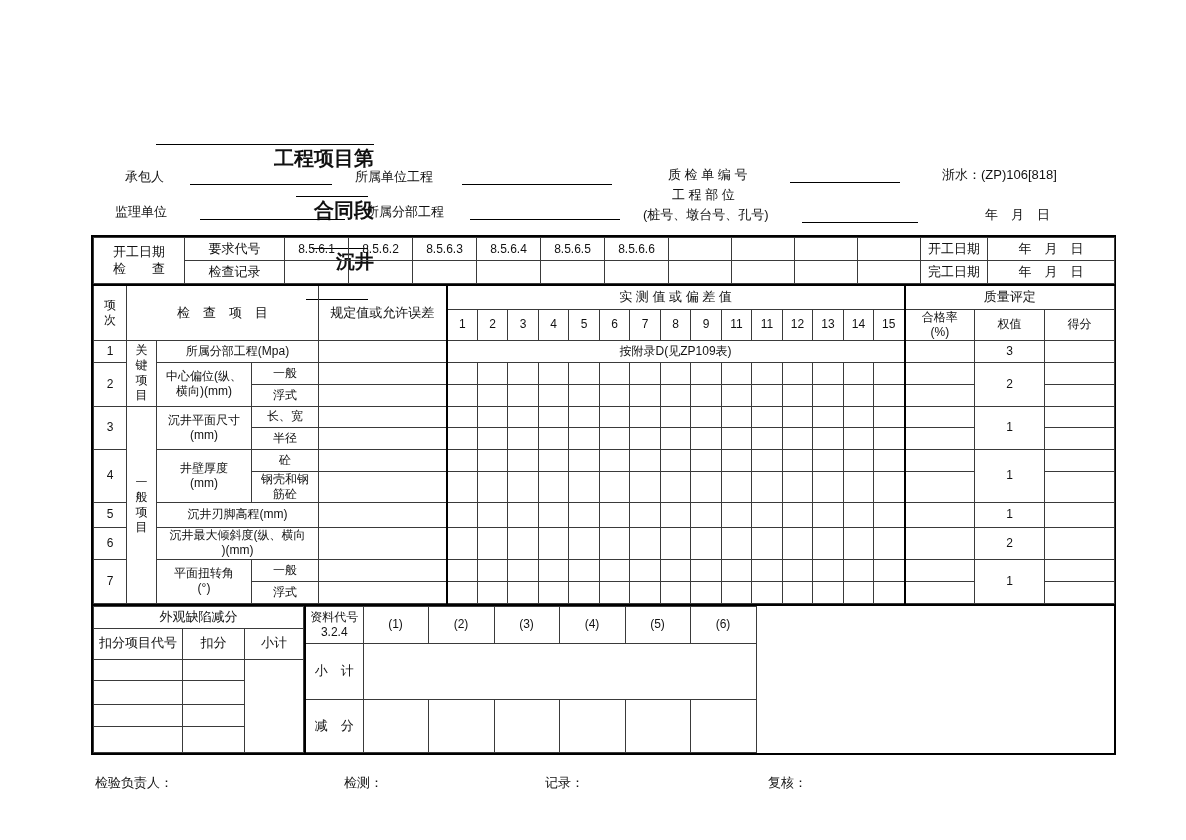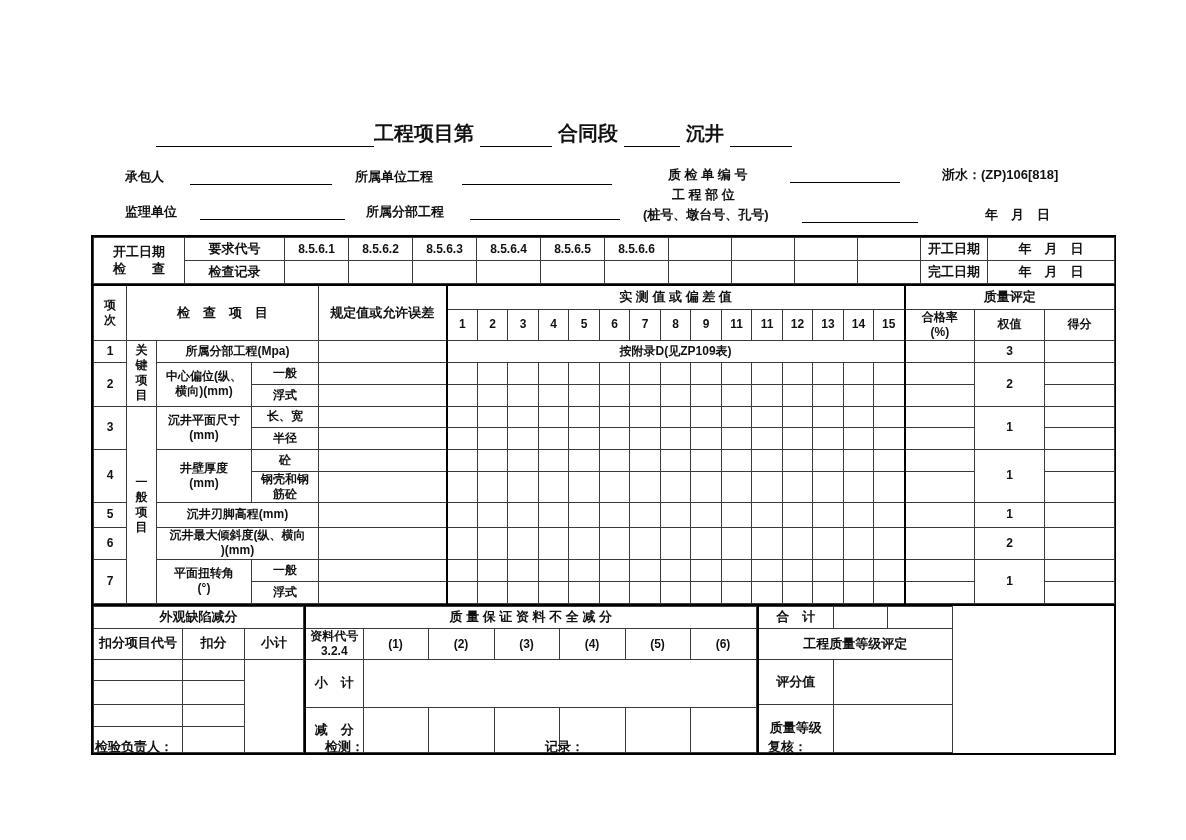--- a/index.html
+++ b/index.html
@@ -1,37 +1,37 @@
 <!DOCTYPE html>
 <html><head>
 <meta charset="utf-8">
 <style>
   html,body{margin:0;padding:0;background:#fff;}
   #page{position:relative;width:1186px;height:840px;background:#fff;color:#111;
         font-family:"Liberation Sans","DejaVu Sans",sans-serif;}
-  .abs{position:absolute;font-weight:bold;}
+  .abs{position:absolute;}
   .blank{display:inline-block;border-bottom:1px solid #000;}
   
-  #title-row{left:156px;top:120px;display:flex;align-items:flex-end;font-weight:bold;font-size:20px;white-space:nowrap;}
+  #title-row{left:156px;top:120px;display:flex;align-items:flex-end;font-weight:bold;font-size:20px;white-space:nowrap;flex-direction:column;}
   #title-row .blank{height:24px;}
   .info-label{font-size:13px;white-space:nowrap;}
   
   #form-box{left:91px;top:235px;width:1025px;border:2px solid #000;box-sizing:border-box;}
   table{border-collapse:collapse;table-layout:fixed;}
   td{border:1px solid #3a3a3a;text-align:center;vertical-align:middle;
      font-size:12px;padding:0 2px;white-space:pre-line;line-height:1.25;overflow:hidden;}
   .sec{border-top:2px solid #000;}
   .bl2{border-left:2px solid #000 !important;}
   .br2{border-right:2px solid #000 !important;}
   .f13{font-size:13px;}
   .vtext{line-height:1.25;font-size:12px;}
   #bottom-wrap{display:flex;align-items:stretch;}
   #bottom-wrap table{flex:0 0 auto;}
   .dsep{border-left:2px solid #000;}
-  .sig{font-size:13px;white-space:nowrap;}
+  .sig{font-size:13px;white-space:nowrap;margin-top:36px;}
 </style>
 </head>
 <body>
 
 <div id="page">
 
   <div id="title-row" class="abs">
     <span class="blank" style="width:218px"></span>
     <span>工程项目第</span>
     <span class="blank" style="width:72px;margin:0 6px"></span>
@@ -44,21 +44,21 @@
   <span class="abs info-label" style="left:125px;top:168px">承包人</span>
   <span class="abs blank" style="left:190px;top:168px;width:142px;height:16px"></span>
   <span class="abs info-label" style="left:355px;top:168px">所属单位工程</span>
   <span class="abs blank" style="left:462px;top:168px;width:150px;height:16px"></span>
   <span class="abs info-label" style="left:668px;top:166px">质 检 单 编 号</span>
   <span class="abs blank" style="left:790px;top:166px;width:110px;height:16px"></span>
   <span class="abs info-label" style="left:942px;top:166px">浙水：(ZP)106[818]</span>
 
   <span class="abs info-label" style="left:672px;top:186px">工  程  部  位</span>
 
-  <span class="abs info-label" style="left:125px;top:203px">监理单位</span>
+  <span class="abs info-label" style="left:115px;top:203px">监理单位</span>
   <span class="abs blank" style="left:200px;top:203px;width:145px;height:16px"></span>
   <span class="abs info-label" style="left:366px;top:203px">所属分部工程</span>
   <span class="abs blank" style="left:470px;top:203px;width:150px;height:16px"></span>
   <span class="abs info-label" style="left:643px;top:206px">(桩号、墩台号、孔号)</span>
   <span class="abs blank" style="left:802px;top:206px;width:116px;height:16px"></span>
   <span class="abs info-label" style="left:985px;top:206px">年　月　日</span>
 
   <div id="form-box" class="abs">
 
     <table style="width:1021px">
@@ -470,23 +470,20 @@
         <colgroup>
           <col style="width:58px">
             <col style="width:65px">
             <col style="width:66px">
             <col style="width:65px">
           <col style="width:66px">
             <col style="width:65px">
             <col style="width:66px">
         </colgroup>
         <tbody>
-            <tr style="height:22px">
-              <td colspan="7" class="f13">质 量 保 证 资 料 不 全 减 分</td>
-            </tr>
         <tr style="height:31px">
           <td>资料代号
 3.2.4</td>
           <td>(1)</td>
           <td>(2)</td>
           <td>(3)</td>
           <td>(4)</td>
           <td>(5)</td>
           <td>(6)</td>
         </tr>
@@ -500,45 +497,20 @@
               <td></td>
               <td></td>
               <td></td>
               <td></td>
               <td></td>
         </tr>
       </tbody>
         </table>
 
 
-      <table class="dsep" style="width:195px">
-        <colgroup>
-            <col style="width:76px">
-            <col style="width:54px">
-            <col style="width:65px">
-          </colgroup>
-        <tbody>
-            <tr style="height:22px">
-          <td class="f13">合　计</td>
-          <td></td>
-          <td></td>
-        </tr>
-        <tr style="height:31px">
-              <td colspan="3" class="f13">工程质量等级评定</td>
-            </tr>
-        <tr style="height:44px">
-          <td class="f13">评分值</td>
-          <td colspan="2"></td>
-        </tr>
-        <tr style="height:47px">
-          <td class="f13">质量等级</td>
-          <td colspan="2"></td>
-        </tr>
-      </tbody>
-        </table>
     </div>
   </div>
 
   <span class="abs sig" style="left:95px;top:738px">检验负责人：</span>
-  <span class="abs sig" style="left:325px;top:738px">检测：</span>
+  <span class="abs sig" style="left:344px;top:738px">检测：</span>
   <span class="abs sig" style="left:545px;top:738px">记录：</span>
   <span class="abs sig" style="left:768px;top:738px">复核：</span>
 </div>
 
 </body></html>

